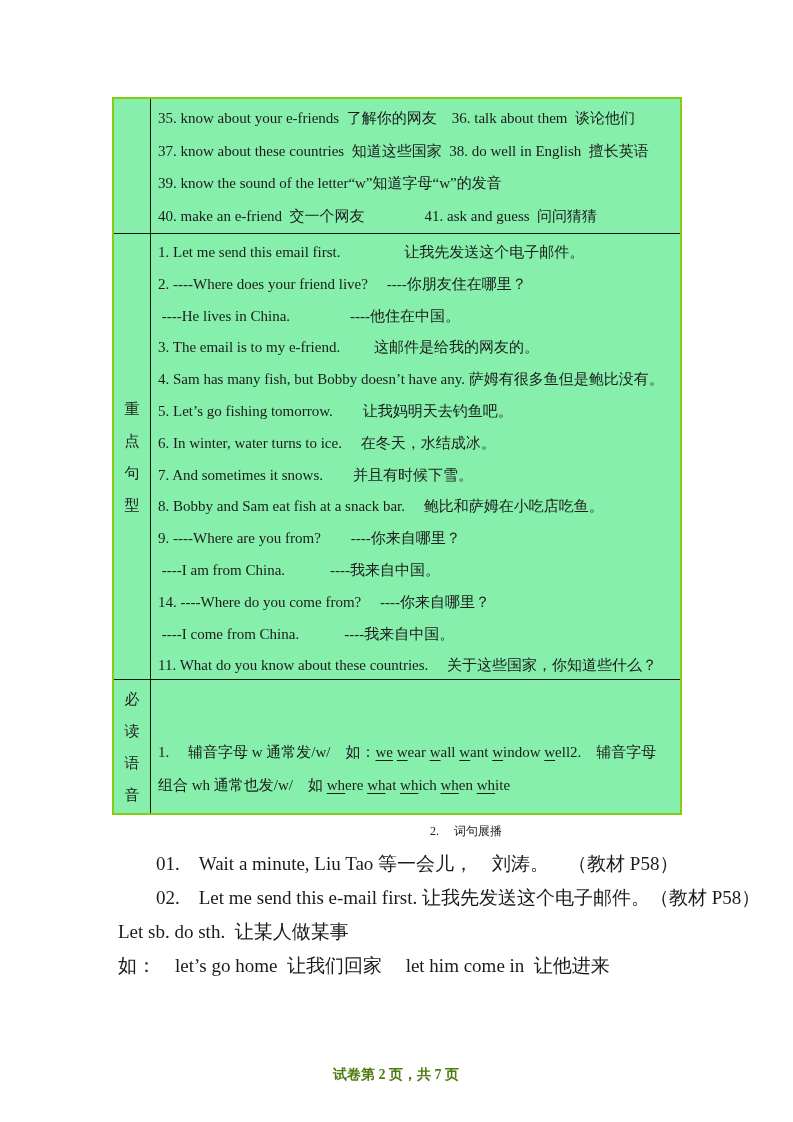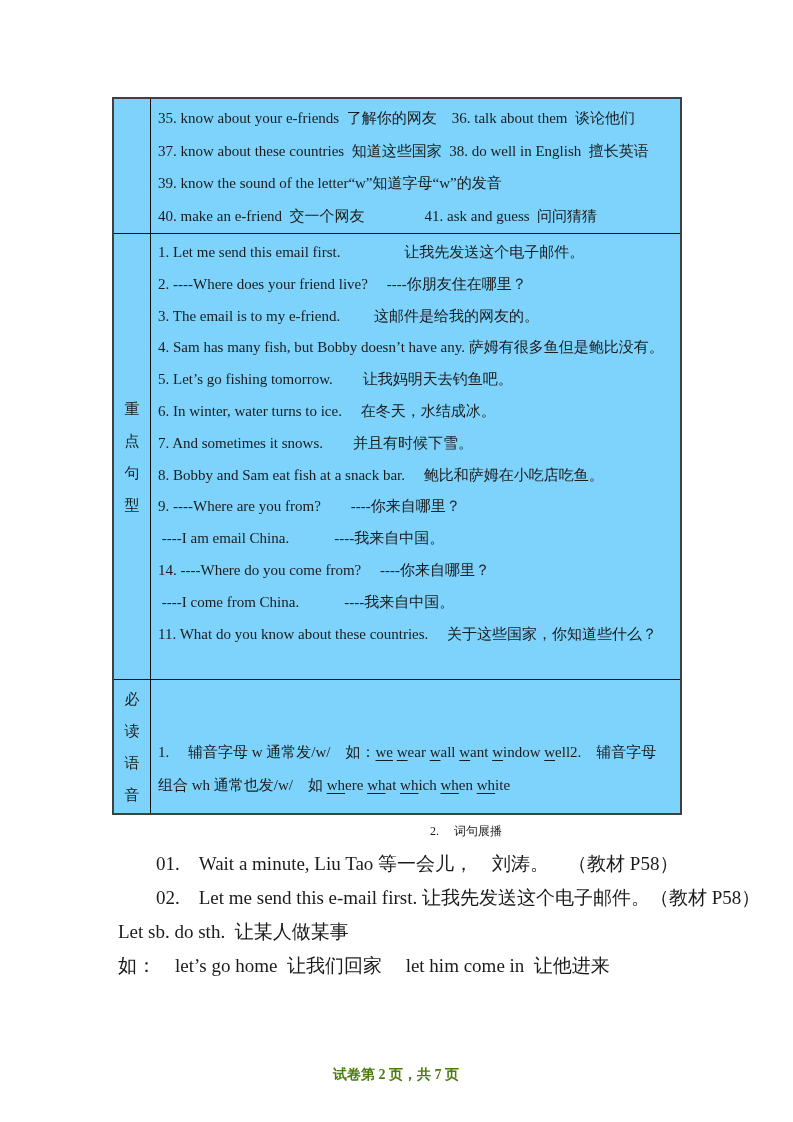--- a/index.html
+++ b/index.html
@@ -6,21 +6,21 @@
   body{
     width:793px;height:1122px;background:#ffffff;color:#1b1b1b;
     font-family:"Liberation Serif","DejaVu Serif",serif;
     -webkit-font-smoothing:antialiased;
   }
   .page{position:relative;width:793px;height:1122px;background:#fff;overflow:hidden;}
 
   
   .doc-table{
     position:absolute;left:112px;top:97px;width:570px;
-    border:2px solid #404040;box-sizing:border-box;background:#7dd3fc;
+    border:2px solid #84cc16;box-sizing:border-box;background:#86efac;
   }
   .t-row{display:flex;box-sizing:content-box;}
   .t-row.bordered{border-bottom:1.5px solid #111;}
   .r1{height:134px;}
   .r2{height:445px;}
   .r3{height:133px;}
   .t-label{
     width:36px;flex:0 0 36px;border-right:1.5px solid #111;
     display:flex;flex-direction:column;justify-content:center;align-items:center;
     font-size:15px;
@@ -62,28 +62,29 @@
     <div class="t-row r2 bordered">
       <div class="t-label">
           <div class="vchar">重</div>
           <div class="vchar">点</div>
           <div class="vchar">句</div>
           <div class="vchar">型</div>
         </div>
       <div class="t-content">
           <div class="line">1. Let me send this email first.　　　　 让我先发送这个电子邮件。</div>
           <div class="line">2. ----Where does your friend live?　 ----你朋友住在哪里？</div>
+          <div class="line"> ----He lives in China.　　　　----他住在中国。</div>
           <div class="line">3. The email is to my e-friend.　　 这邮件是给我的网友的。</div>
           <div class="line">4. Sam has many fish, but Bobby doesn’t have any. 萨姆有很多鱼但是鲍比没有。</div>
           <div class="line">5. Let’s go fishing tomorrow.　　让我妈明天去钓鱼吧。</div>
           <div class="line">6. In winter, water turns to ice.　 在冬天，水结成冰。</div>
           <div class="line">7. And sometimes it snows.　　并且有时候下雪。</div>
           <div class="line">8. Bobby and Sam eat fish at a snack bar.　 鲍比和萨姆在小吃店吃鱼。</div>
           <div class="line">9. ----Where are you from?　　----你来自哪里？</div>
-          <div class="line"> ----I am email China.　　　----我来自中国。</div>
+          <div class="line"> ----I am from China.　　　----我来自中国。</div>
           <div class="line">14. ----Where do you come from?　 ----你来自哪里？</div>
           <div class="line"> ----I come from China.　　　----我来自中国。</div>
           <div class="line">11. What do you know about these countries.　 关于这些国家，你知道些什么？</div>
         </div>
     </div>
 
     <div class="t-row r3">
       <div class="t-label">
           <div class="vchar">必</div>
           <div class="vchar">读</div>

